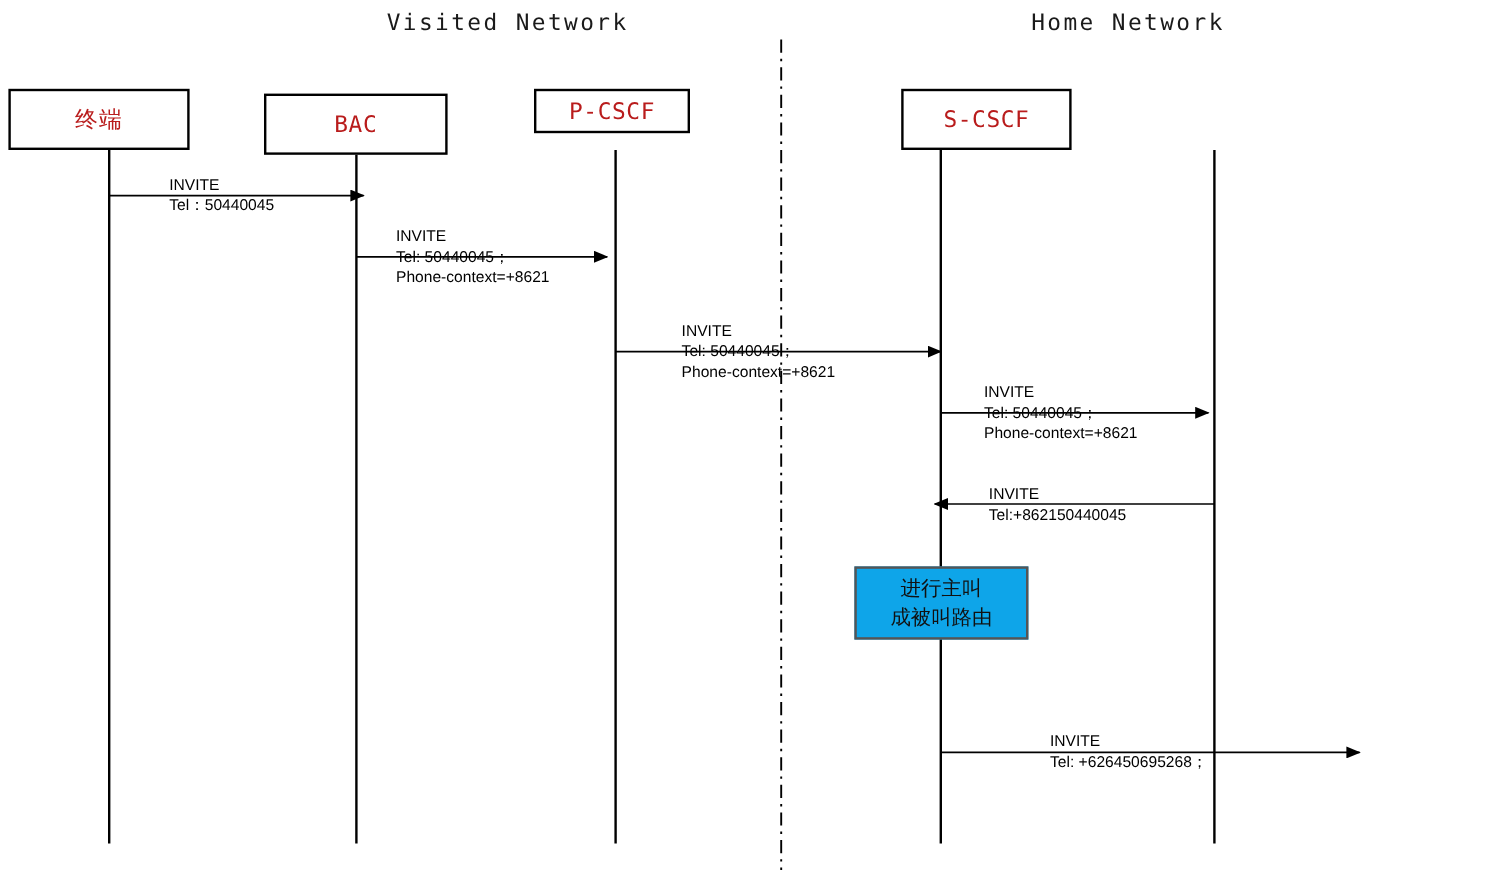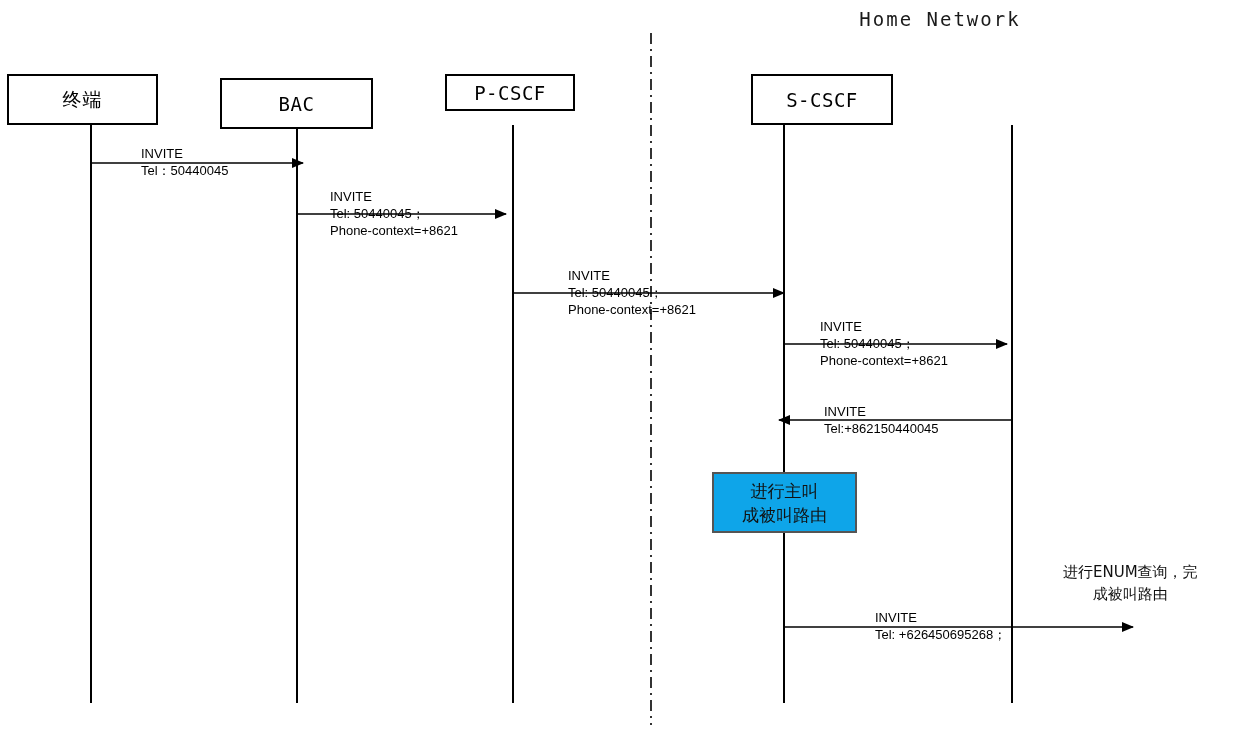--- a/index.html
+++ b/index.html
@@ -37,21 +37,21 @@
     box-sizing: border-box;
     border: 2px solid #000000;
     background: #ffffff;
     display: flex;
     align-items: center;
     justify-content: center;
   }
   .actor-label {
     font-family: "DejaVu Sans Mono", monospace;
     font-size: 19px;
-    color: #000000;
+    color: #b91c1c;
     white-space: nowrap;
     letter-spacing: 0.5px;
     text-align: center;
   }
   .actor-label.cjk {
     font-family: "DejaVu Sans", sans-serif;
     font-size: 19px;
     letter-spacing: 1px;
   }
   .msg-label {
@@ -116,20 +116,21 @@
     <g id="arrows">
         <line x1="91" y1="163" x2="303" y2="163" stroke="#000000" stroke-width="1.4" marker-end="url(#arrow-right)"></line>
         <line x1="297" y1="214" x2="506" y2="214" stroke="#000000" stroke-width="1.4" marker-end="url(#arrow-right)"></line>
         <line x1="513" y1="293" x2="784" y2="293" stroke="#000000" stroke-width="1.4" marker-end="url(#arrow-right)"></line>
         <line x1="784" y1="344" x2="1007" y2="344" stroke="#000000" stroke-width="1.4" marker-end="url(#arrow-right)"></line>
         <line x1="1012" y1="420" x2="779" y2="420" stroke="#000000" stroke-width="1.4" marker-end="url(#arrow-left)"></line>
         <line x1="784" y1="627" x2="1133" y2="627" stroke="#000000" stroke-width="1.4" marker-end="url(#arrow-right)"></line>
       </g>
   </svg>
 
+  <div class="net-title" style="left:0; top:8px; width:846px;">Visited Network</div>
   <div class="net-title" style="left:651px; top:8px; width:578px;">Home Network</div>
 
   <div class="actor-box" style="left:7px; top:74px; width:151px; height:51px;">
     <span class="actor-label cjk">终端</span>
   </div>
   <div class="actor-box" style="left:220px; top:78px; width:153px; height:51px;">
     <span class="actor-label">BAC</span>
   </div>
   <div class="actor-box" style="left:445px; top:74px; width:130px; height:37px;">
     <span class="actor-label">P-CSCF</span>
@@ -169,18 +170,14 @@
   <div class="msg-label" style="left:875px; top:609px;">
     <div>INVITE</div>
     <div>Tel: +626450695268；</div>
   </div>
 
   <div class="action-box" style="left:712px; top:472px; width:145px; height:61px;">
     <div class="line">进行主叫</div>
     <div class="line">成被叫路由</div>
   </div>
 
-  <div class="note-text" style="left:1063px; top:561px;">
-    <div>进行ENUM查询，完</div>
-    <div>成被叫路由</div>
-  </div>
 
 </div>
 
 </body></html>

